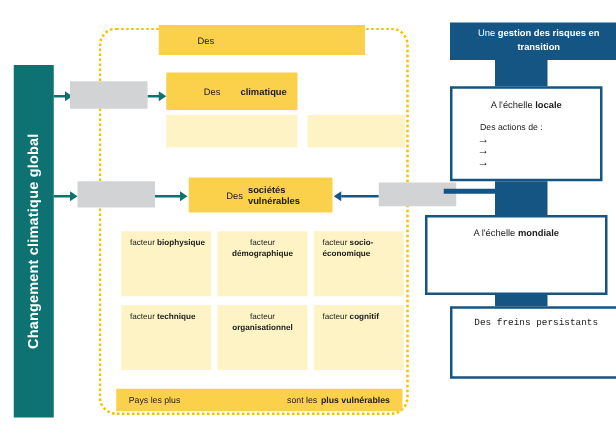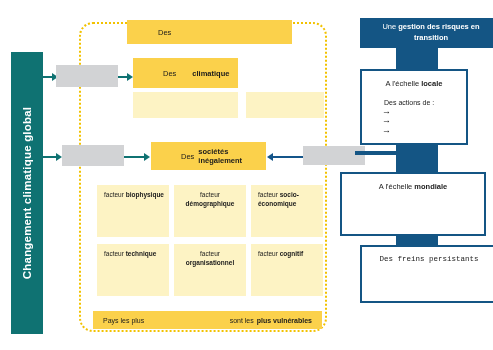--- a/index.html
+++ b/index.html
@@ -169,21 +169,21 @@
   .wpanel .psub{
     font-size:7px;
     margin-top:11px;
     margin-left:22px;
   }
   .wpanel .arrows{
     margin-left:20px;margin-top:1px;
     font-size:9px;line-height:1.05;
     color:#111;
   }
-  #panel-locale{left:360px;top:69px;width:108px;height:76px;}
+  #panel-locale{left:360px;top:69px;width:122px;height:76px;}
   #panel-mondiale{left:340px;top:172px;width:146px;height:64px;}
   #panel-freins{left:360px;top:245px;width:138px;height:58px;font-family:Liberation Mono, monospace;}
 
   
   #conn-stub{
     position:absolute;left:355px;top:151px;width:45px;height:4px;
     background:#145584;
   }
 </style>
 </head>
@@ -230,21 +230,21 @@
     <span class="lead">Des</span>
     <span class="strong">climatique</span>
   </div>
 
 
   <div class="ylight" id="blank-clim"></div>
   <div class="ylight" id="blank-autres"></div>
 
   <div class="ybox" id="box-societes">
     <span class="lead">Des</span>
-    <span class="strong">sociétés inégalement</span>
+    <span class="strong">sociétés vulnérables</span>
   </div>
 
   <div class="fbox lefttext" id="f0" style="left:97px;top:185px;width:72px;height:52px;">
     <span>facteur </span><span class="strong">biophysique</span>
   </div>
   <div class="fbox" id="f1" style="left:174px;top:185px;width:72px;height:52px;">
     <span>facteur</span><br>
     <span class="strong">démographique</span>
   </div>
   <div class="fbox lefttext" id="f2" style="left:251px;top:185px;width:72px;height:52px;">

